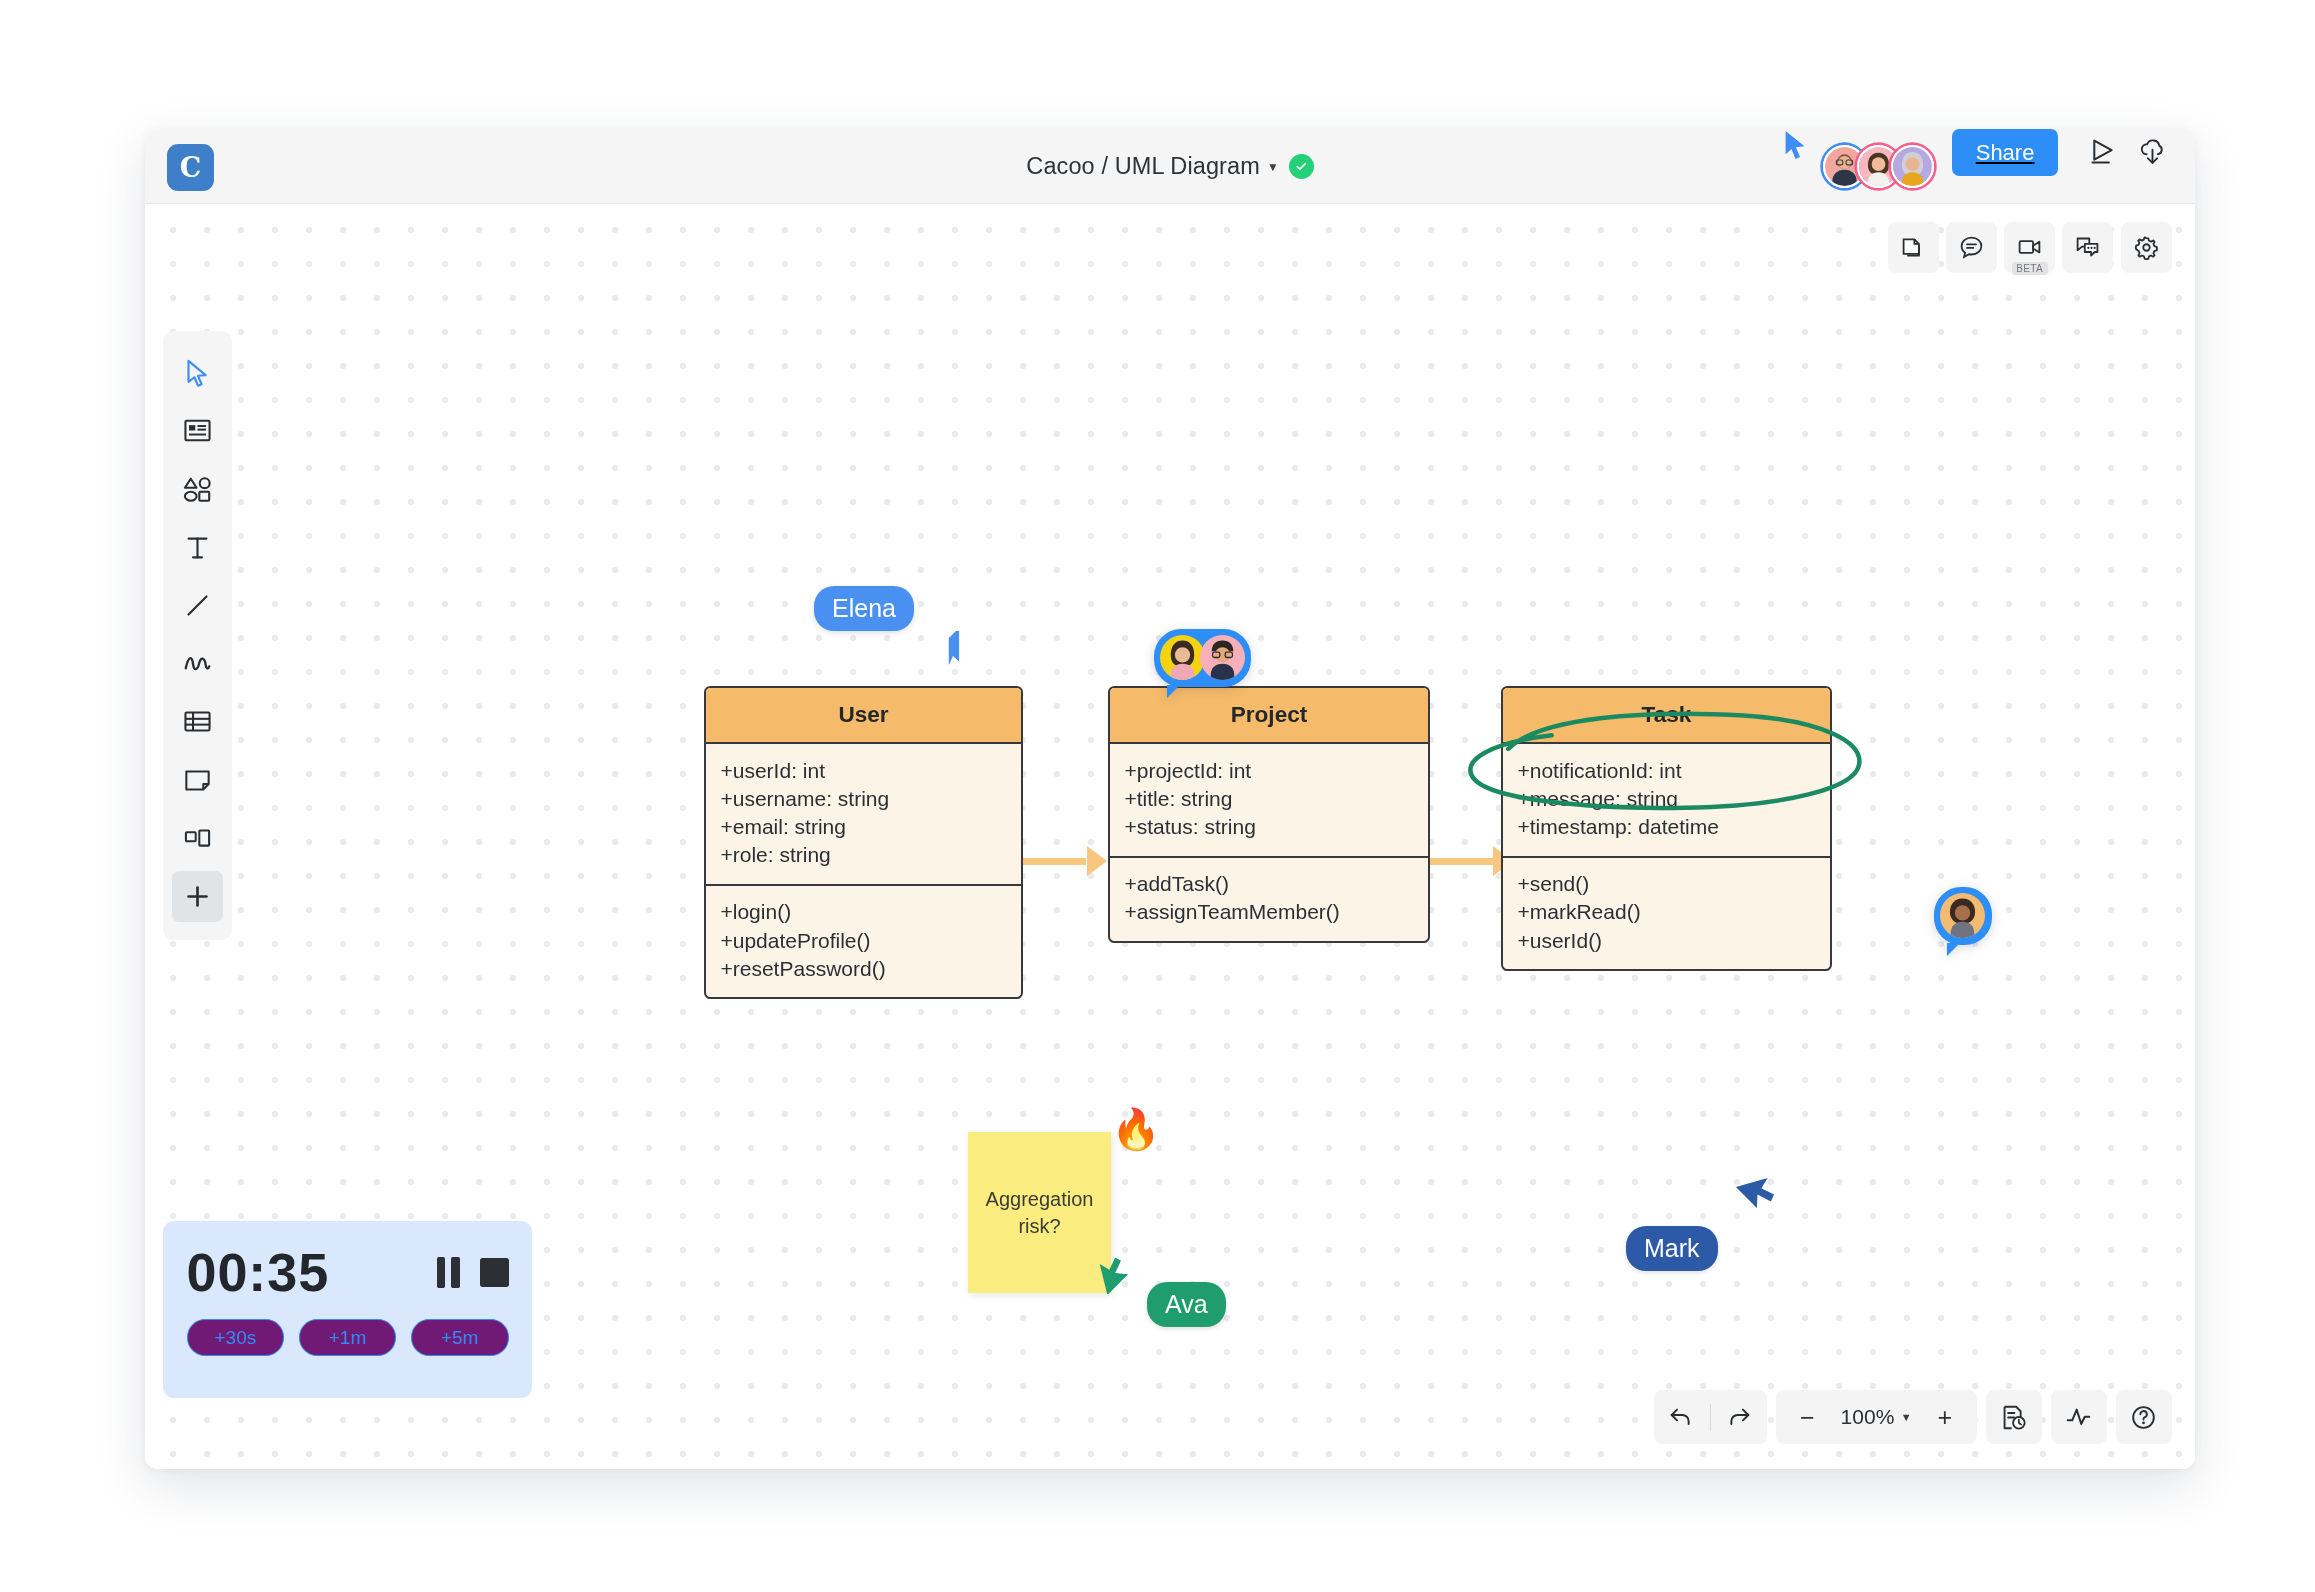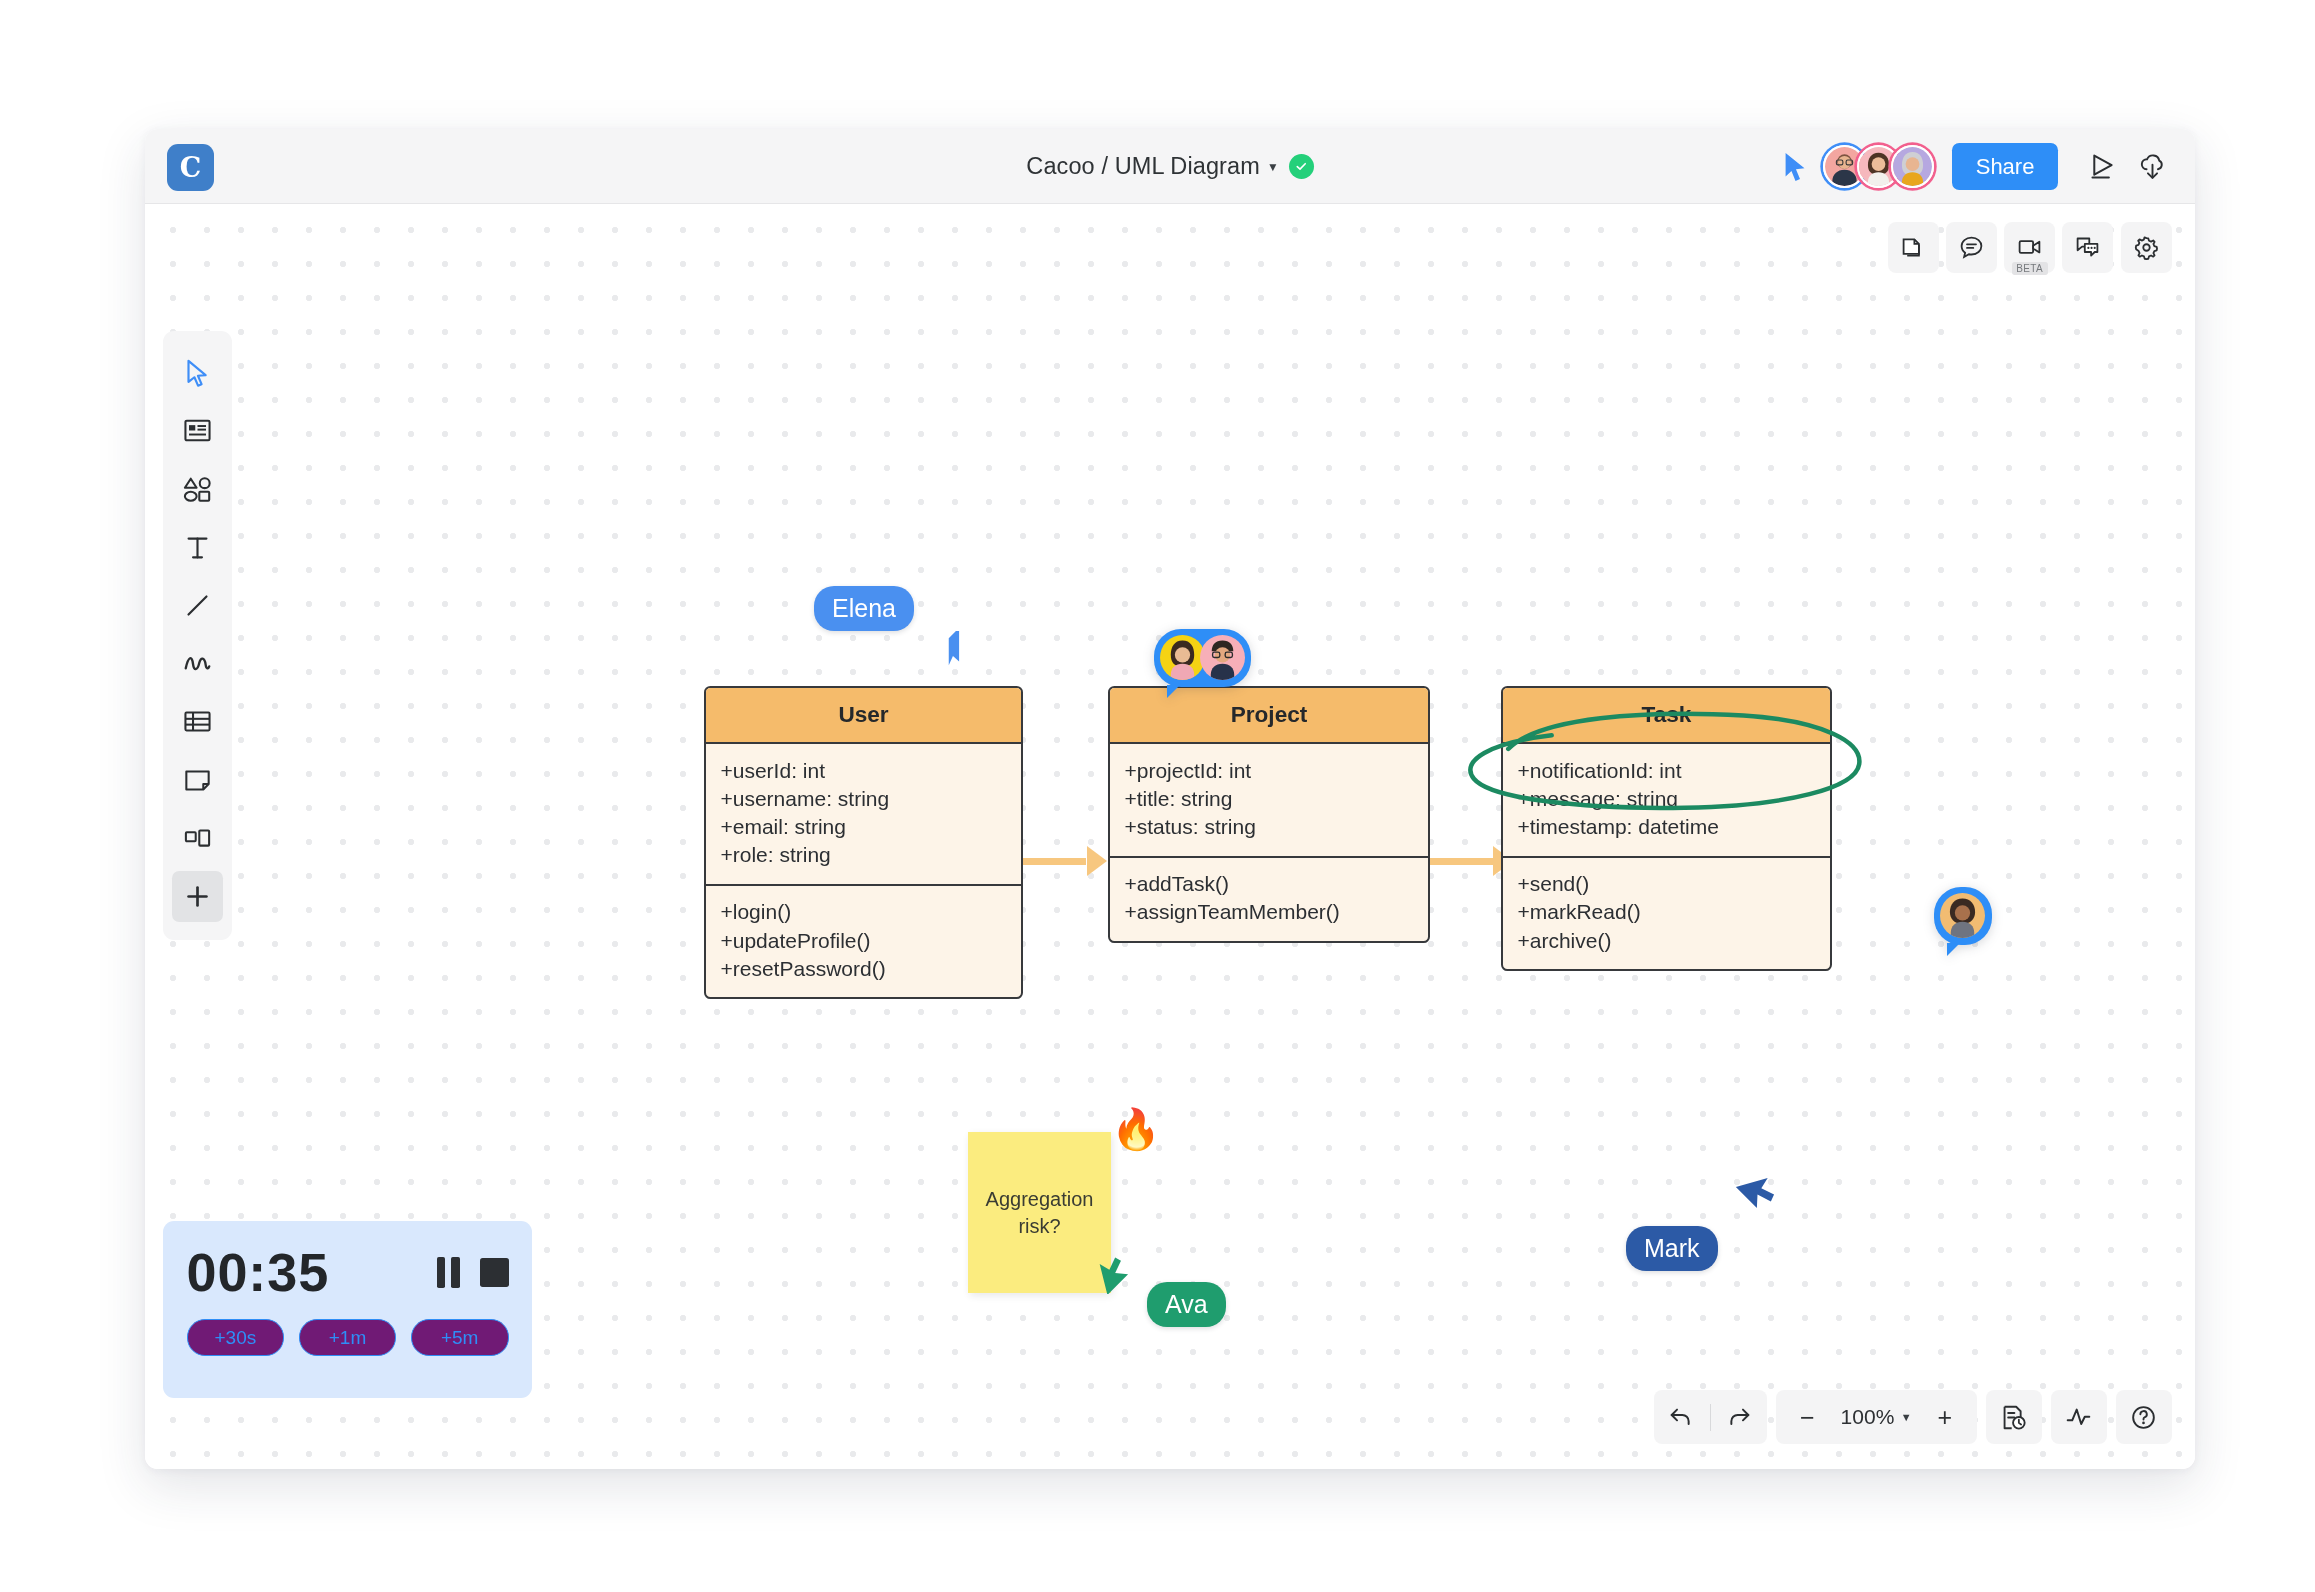--- a/index.html
+++ b/index.html
@@ -55,21 +55,21 @@
   .saved-badge {
     width: 25px; height: 25px; border-radius: 50%;
     background: #24d07a;
     display: flex; align-items: center; justify-content: center;
     pointer-events: auto; margin-left: 1.8px;
   }
   .saved-badge svg { width: 14.5px; height: 14.5px; }
 
   .header-right {
     position: absolute; right: 20px; top: 0; height: 75px;
-    display: flex; align-items: center; gap: 0;
+    display: flex; gap: 0; text-decoration: underline;
   }
   .hdr-cursor-icon { margin-right: 14.5px; cursor: pointer; display:flex; }
   .avatar-stack { display: flex; align-items: center; margin-right: 18px; }
   .avatar-stack .av { margin-left: -9px; }
   .avatar-stack .av:first-child { margin-left: 0; }
   .av {
     width: 43px; height: 43px; border-radius: 50%;
     border: 2.7px solid #fff; position: relative; overflow: hidden;
     cursor: pointer; flex: none;
   }
@@ -488,21 +488,21 @@
     <div class="uml-class" style="left:1356px; top:482px; width:331px;">
       <div class="uml-head">Task</div>
       <div class="uml-sec">
         <div class="uml-line">+notificationId: int</div>
         <div class="uml-line">+message: string</div>
         <div class="uml-line">+timestamp: datetime</div>
       </div>
       <div class="uml-sec">
         <div class="uml-line">+send()</div>
         <div class="uml-line">+markRead()</div>
-        <div class="uml-line">+archive()</div>
+        <div class="uml-line">+userId()</div>
       </div>
     </div>
 
     <svg class="annot-ellipse" style="left:1309px; top:504px;" width="416" height="118" viewBox="0 0 460 130">
       <path d="M60 45 C 95 10, 210 2, 320 8 C 410 14, 452 38, 448 62 C 444 88, 370 108, 255 110 C 140 112, 40 100, 22 78 C 6 58, 40 38, 108 30" fill="none" stroke="#1c8a61" stroke-width="5" stroke-linecap="round"></path>
     </svg>
 
     <div class="sticky" style="left:823px; top:928px; width:143px; height:161px;">
       <span>Aggregation risk?</span>
     </div>

